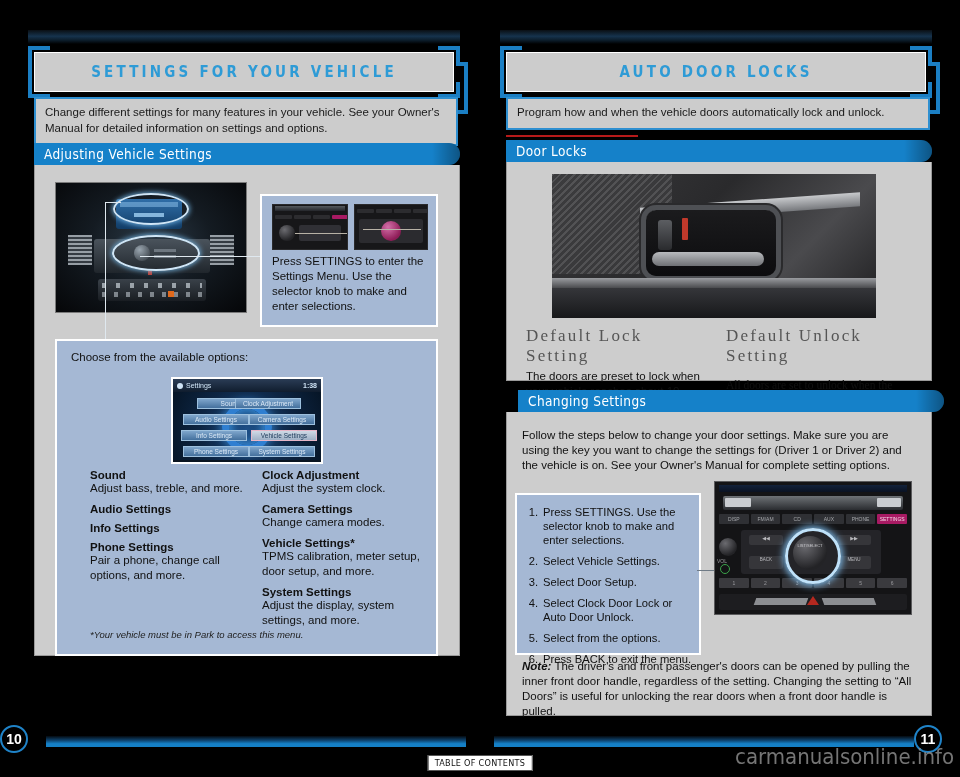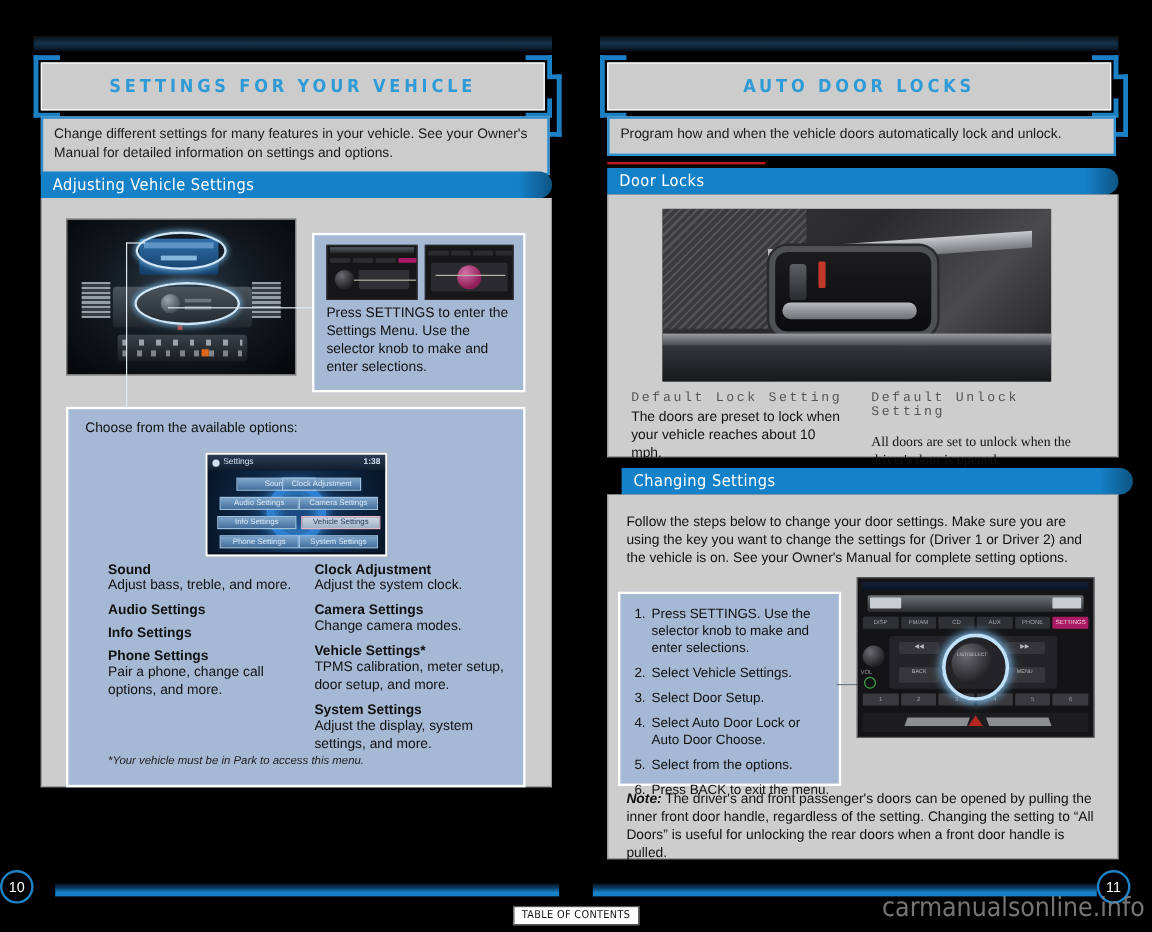--- a/index.html
+++ b/index.html
@@ -59,37 +59,37 @@
   
   .bluebox{background:#a5b8d4;border:2px solid #ffffff;margin-top:12px;}
 
   
   .photo{background:#101010;position:relative;overflow:hidden;}
 
   .label-strong{font-weight:bold;font-size:11.5px;color:#111;}
   .label-desc{font-size:11.5px;color:#111;line-height:1.3;}
 
   .def-head{
-    font-family:Liberation Mono, monospace;
-    font-size:11px;letter-spacing:2.2px;color:#555;
+    font-family:Liberation Serif, serif;
+    font-size:17px;letter-spacing:2.2px;color:#555;
   }
 
   
   ol.steps{margin:0;padding:0;list-style:none;}
   ol.steps li{display:flex;margin-bottom:7px;font-size:11.2px;color:#111;line-height:1.25;}
   ol.steps li .num{width:15px;flex:none;text-align:right;margin-right:5px;}
 
   
   .footer-bar{position:absolute;bottom:30px;height:11px;background:
     linear-gradient(to bottom,#040a10 0%,#0d4470 40%,#1580c6 70%,#1580c6 100%);}
   .pagenum{
     position:absolute;bottom:24px;width:24px;height:24px;border-radius:50%;
     background:#000;border:2px solid #1f83c8;color:#fff;
     display:flex;align-items:center;justify-content:center;
-    font-size:12px;font-weight:normal;
+    font-size:14px;font-weight:bold;
   }
   .toc{
     position:absolute;left:50%;transform:translateX(-50%);bottom:6px;
     background:#fff;border:1px solid #555;color:#111;
     font-family:"DejaVu Sans Condensed","Liberation Sans",sans-serif;
     font-size:9px;letter-spacing:.3px;padding:2px 6px;
   }
   .watermark{
     position:absolute;right:6px;bottom:8px;color:#8a8a8a;
     font-family:"DejaVu Sans Condensed","Liberation Sans",sans-serif;
@@ -373,21 +373,21 @@
       <li>
           <span class="num">2.</span>
           <span>Select Vehicle Settings.</span>
         </li>
       <li>
           <span class="num">3.</span>
           <span>Select Door Setup.</span>
         </li>
       <li>
           <span class="num">4.</span>
-          <span>Select Auto Door Lock or Auto Door Choose.</span>
+          <span>Select Clock Door Lock or Auto Door Unlock.</span>
         </li>
       <li>
           <span class="num">5.</span>
           <span>Select from the options.</span>
         </li>
       <li>
           <span class="num">6.</span>
           <span>Press BACK to exit the menu.</span>
         </li>
     </ol>

